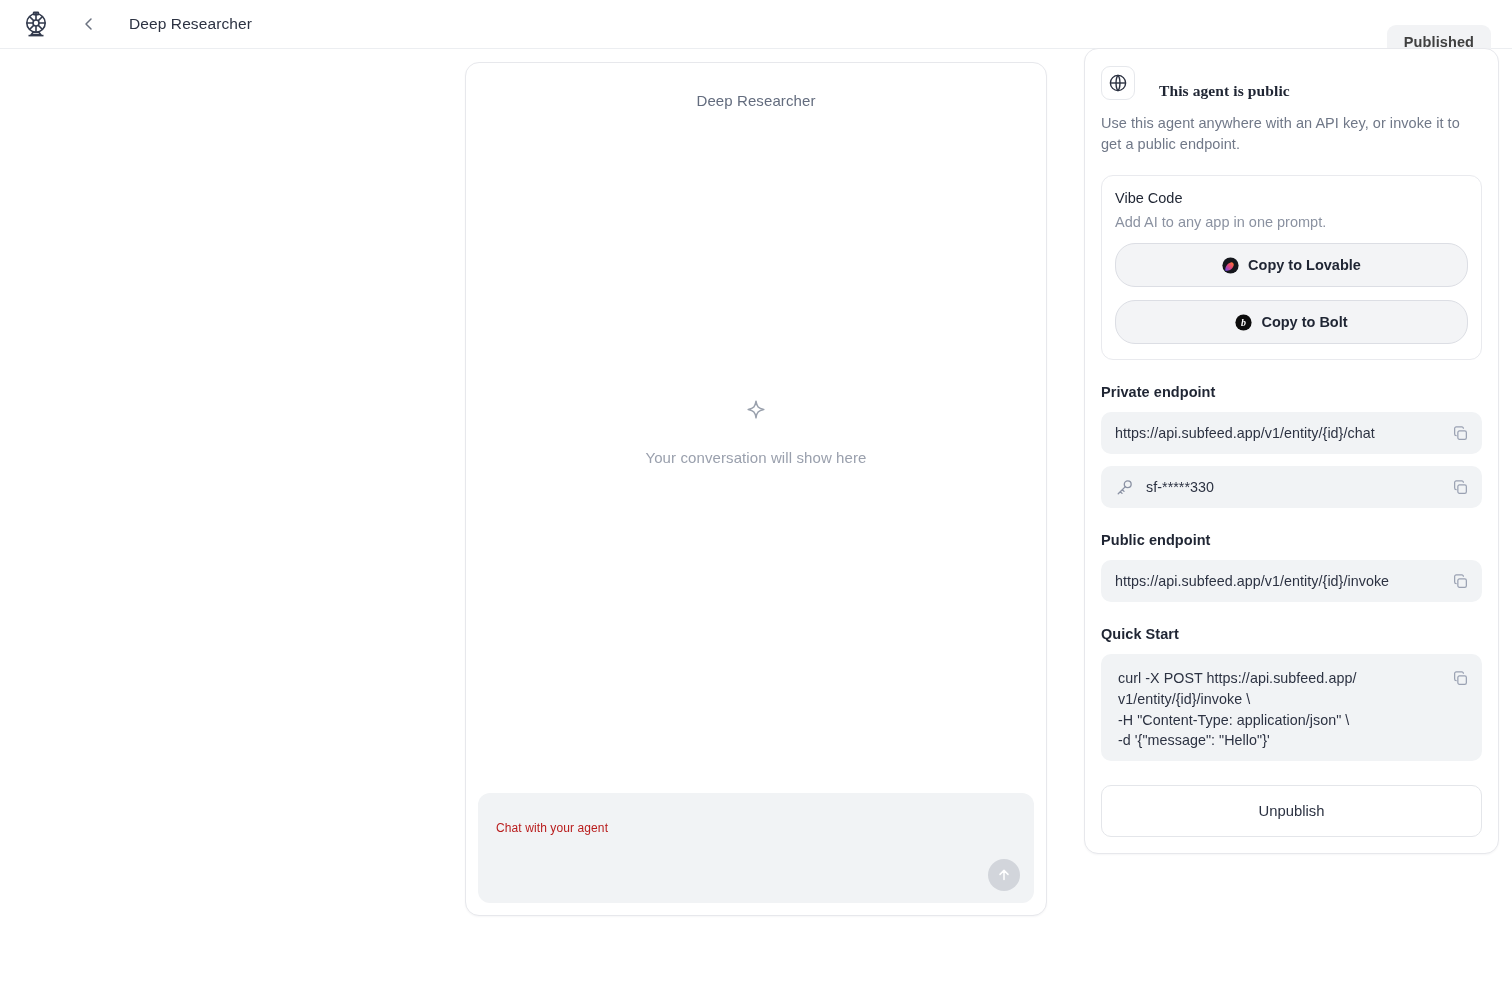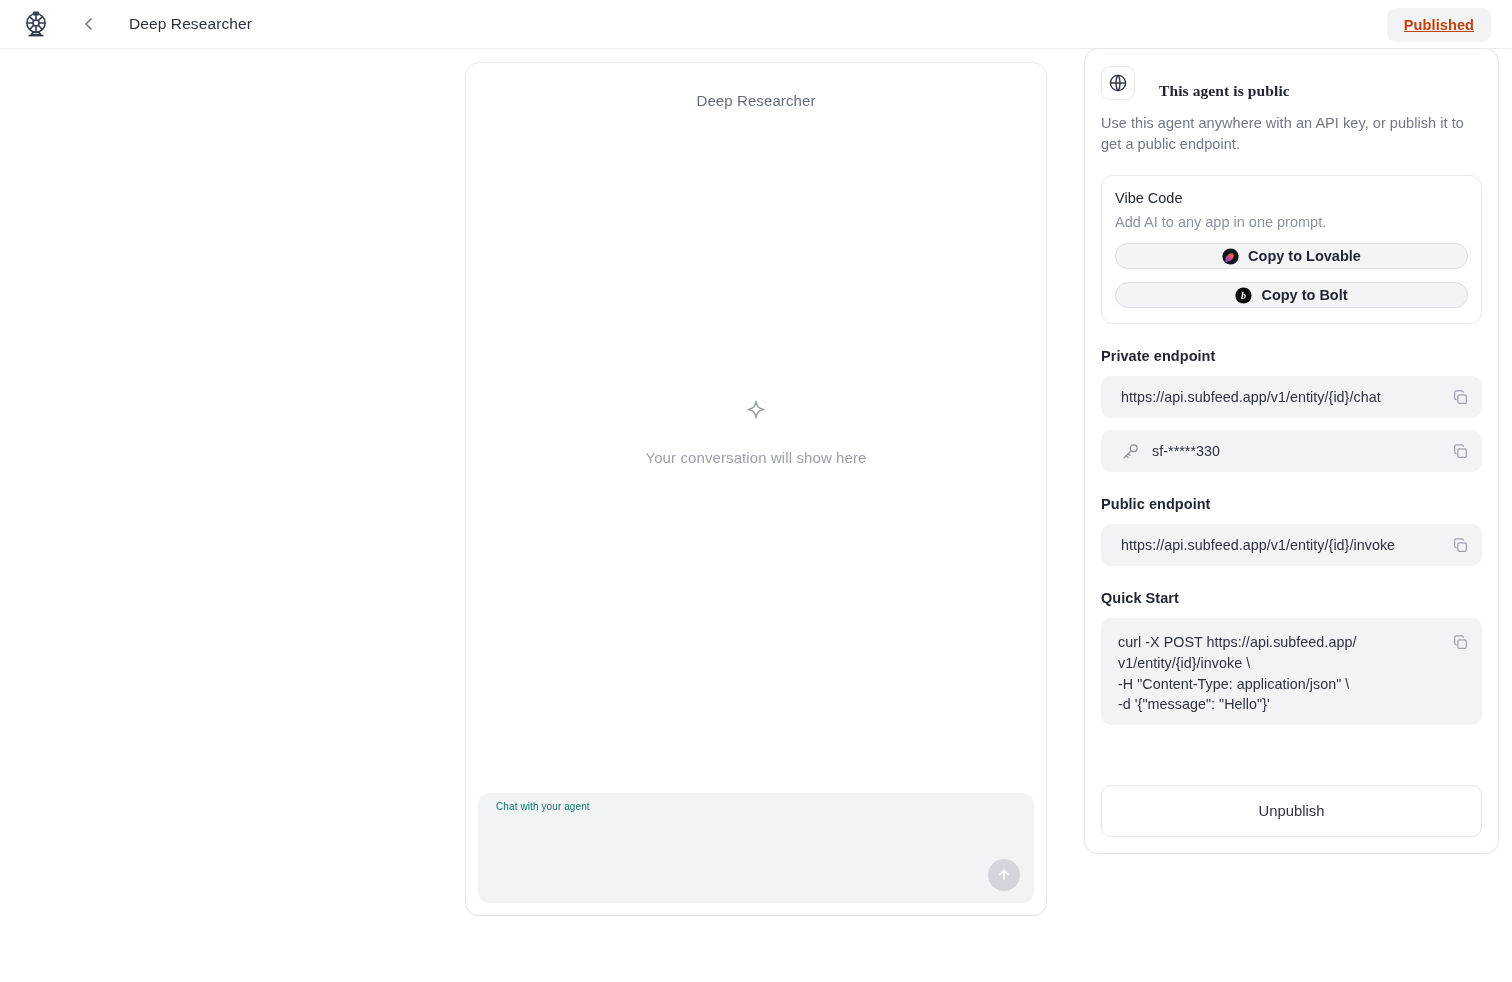--- a/index.html
+++ b/index.html
@@ -23,23 +23,23 @@
   .back-btn {
     margin-left: 24px; width: 28px; height: 28px;
     display: flex; align-items: center; justify-content: center;
     cursor: pointer; border-radius: 6px;
   }
   .topbar-title {
     margin-left: 26px;
     font-size: 15.5px; font-weight: 400; color: #2c3242; letter-spacing: .1px;
   }
   .published-badge {
-    position: absolute; right: 21px; top: 8px;
+    position: absolute; right: 21px; top: 25px;
     padding: 9px 17px; border-radius: 9px;
-    background: #f2f3f5; color: #c2410c;
+    background: #f2f3f5; color: #404040;
     font-size: 14.5px; font-weight: 600; letter-spacing: .1px;
     cursor: pointer;
     text-decoration: underline;
   }
 
   
   .chat-card {
     position: absolute; left: 465px; top: 62px;
     width: 582px; height: 854px;
     background: #ffffff;
@@ -61,22 +61,22 @@
   .chat-empty-text { font-size: 15px; color: #9aa0ad; letter-spacing: .1px; }
 
   .composer {
     margin: 0 12px 12px 12px;
     position: relative;
     height: 110px;
     background: #f1f3f5;
     border-radius: 12px;
   }
   .composer-placeholder {
-    position: absolute; left: 18px; top: 8px;
-    font-size: 10px; color: #0f766e; letter-spacing: .1px;
+    position: absolute; left: 18px; top: 28px;
+    font-size: 12px; color: #b91c1c; letter-spacing: .1px;
   }
   .send-btn {
     position: absolute; right: 14px; bottom: 12px;
     width: 32px; height: 32px; border-radius: 50%;
     background: #d2d5db;
     display: flex; align-items: center; justify-content: center;
     cursor: pointer; border: none;
   }
 
   
@@ -102,38 +102,38 @@
   }
 
   .vibe-card {
     margin-top: 20px;
     border: 1px solid #e9eaee; border-radius: 12px;
     padding: 14px 13px 15px 13px;
   }
   .vibe-title { font-size: 14.5px; font-weight: 400; color: #1f2533; }
   .vibe-sub { margin-top: 8px; font-size: 14.5px; color: #8b92a1; }
   .vibe-btn {
-    margin-top: 13px; width: 100%; height: 26px;
+    margin-top: 13px; width: 100%; height: 44px;
     border: 1px solid #dcdee4; border-radius: 20px;
     background: #f3f4f6;
     display: flex; align-items: center; justify-content: center; gap: 9px;
     font-size: 14.5px; font-weight: 700; color: #1f2533;
     cursor: pointer; font-family: inherit;
   }
 
   .section-label {
     margin-top: 24px;
     font-size: 14.5px; font-weight: 700; color: #1f2533; letter-spacing: .05px;
   }
   .field {
     margin-top: 12px; position: relative;
     background: #f1f3f5; border-radius: 10px;
     min-height: 42px;
     display: flex; align-items: center;
-    padding: 10px 44px 10px 20px;
+    padding: 10px 44px 10px 14px;
   }
   .field-text {
     font-size: 14.3px; color: #2c3242; letter-spacing: .05px; line-height: 1.45;
     white-space: pre-line;
   }
   .field .key-icon { margin-right: 12px; display: flex; align-items: center; }
   .copy-btn {
     position: absolute; right: 12px; top: 11px;
     width: 20px; height: 20px;
     display: flex; align-items: center; justify-content: center;
@@ -205,21 +205,21 @@
     <div class="globe-box">
       <svg width="20" height="20" viewBox="0 0 20 20" fill="none">
         <circle cx="10" cy="10" r="7.6" stroke="#2b3141" stroke-width="1.4"></circle>
         <path d="M2.4 10h15.2" stroke="#2b3141" stroke-width="1.4"></path>
         <path d="M10 2.4c2.6 2.6 2.6 12.6 0 15.2-2.6-2.6-2.6-12.6 0-15.2z" stroke="#2b3141" stroke-width="1.4" fill="none"></path>
       </svg>
     </div>
     <div class="panel-head-title">This agent is public</div>
   </div>
 
-  <div class="panel-desc">Use this agent anywhere with an API key, or publish it to get a public endpoint.</div>
+  <div class="panel-desc">Use this agent anywhere with an API key, or invoke it to get a public endpoint.</div>
 
   <div class="vibe-card">
     <div class="vibe-title">Vibe Code</div>
     <div class="vibe-sub">Add AI to any app in one prompt.</div>
 
     <button class="vibe-btn">
       <span style="display:flex">
         <svg width="17" height="17" viewBox="0 0 17 17">
           <defs>
             <linearGradient id="lovGrad" x1="0" y1="1" x2="1" y2="0">

